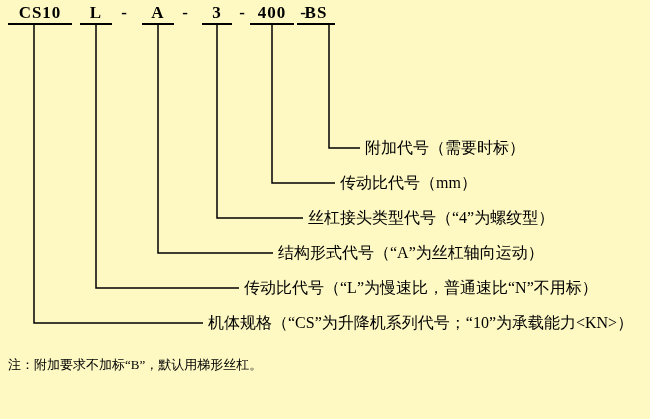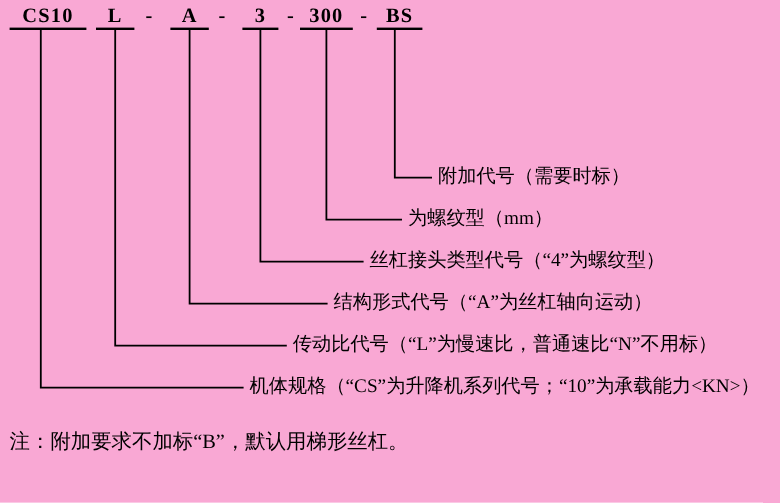--- a/index.html
+++ b/index.html
@@ -4,21 +4,21 @@
 <style>
   html, body {
     margin: 0;
     padding: 0;
     background: #ffffff;
   }
   .canvas {
     position: relative;
     width: 650px;
     height: 419px;
-    background: #f9a8d4;
+    background: #fef9c3;
     font-family: "Liberation Serif", "DejaVu Serif", serif;
     color: #000000;
     overflow: hidden;
   }
   .seg {
     position: absolute;
     top: 2px;
     height: 21px;
     line-height: 21px;
     text-align: center;
@@ -40,21 +40,21 @@
   .callout {
     position: absolute;
     white-space: nowrap;
     font-size: 16px;
     line-height: 18px;
   }
   .note {
     position: absolute;
     left: 8px;
     top: 356px;
-    font-size: 17px;
+    font-size: 13px;
     white-space: nowrap;
   }
   svg.lines {
     position: absolute;
     left: 0;
     top: 0;
   }
 </style>
 </head>
 <body>
@@ -77,27 +77,27 @@
   </svg>
 
   <div>
     <span class="seg" style="left:8px;   width:64px;">CS10</span>
     <span class="seg" style="left:80px;  width:32px;">L</span>
     <span class="dash" style="left:117px;">-</span>
     <span class="seg" style="left:142px; width:32px;">A</span>
     <span class="dash" style="left:178px;">-</span>
     <span class="seg" style="left:202px; width:30px;">3</span>
     <span class="dash" style="left:235px;">-</span>
-    <span class="seg" style="left:250px; width:44px;">300</span>
+    <span class="seg" style="left:250px; width:44px;">400</span>
     <span class="dash" style="left:296px;">-</span>
-    <span class="seg" style="left:314px; width:38px;">BS</span>
+    <span class="seg" style="left:297px; width:38px;">BS</span>
   </div>
 
   <div class="callout" style="left:365px; top:139px;">附加代号（需要时标）</div>
-  <div class="callout" style="left:340px; top:174px;">为螺纹型（mm）</div>
+  <div class="callout" style="left:340px; top:174px;">传动比代号（mm）</div>
   <div class="callout" style="left:308px; top:209px;">丝杠接头类型代号（“4”为螺纹型）</div>
   <div class="callout" style="left:244px; top:279px;">传动比代号（“L”为慢速比，普通速比“N”不用标）</div>
   <div class="callout" style="left:278px; top:244px;">结构形式代号（“A”为丝杠轴向运动）</div>
   <div class="callout" style="left:208px; top:314px;text-align:right;">机体规格（“CS”为升降机系列代号；“10”为承载能力&lt;KN&gt;）</div>
 
   <div class="note">注：附加要求不加标“B”，默认用梯形丝杠。</div>
 
 </div>
 
 </body></html>

